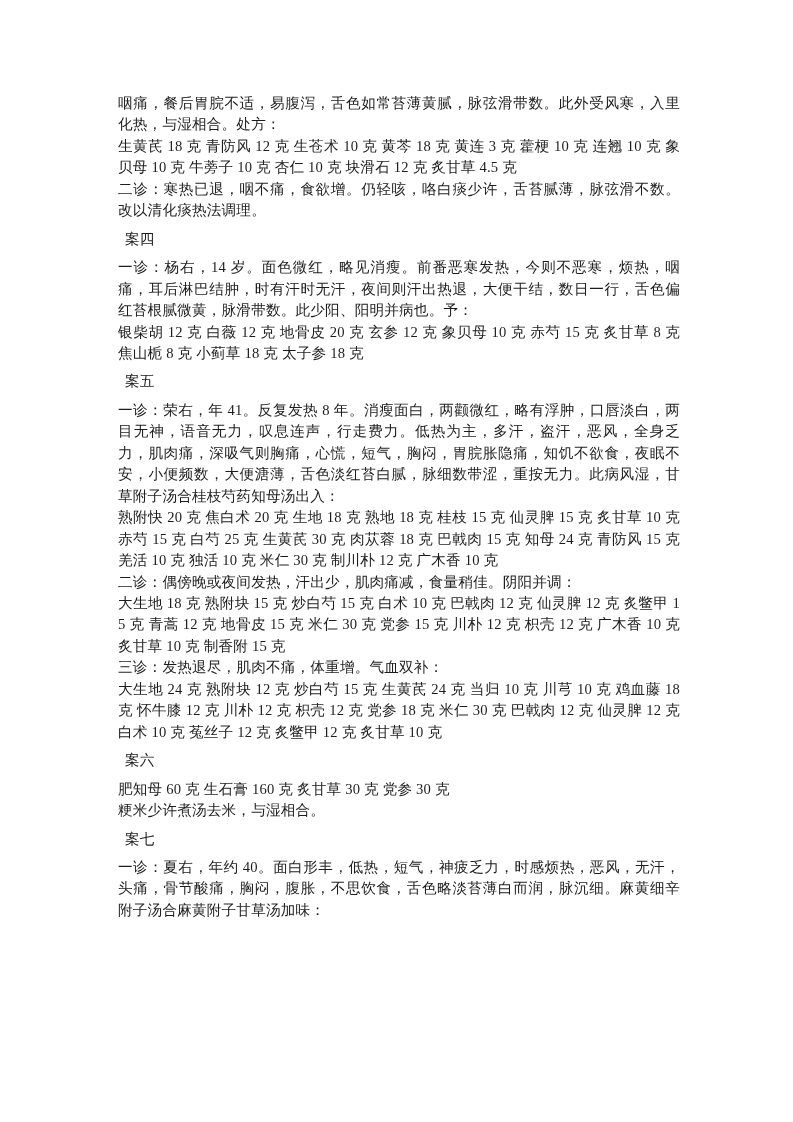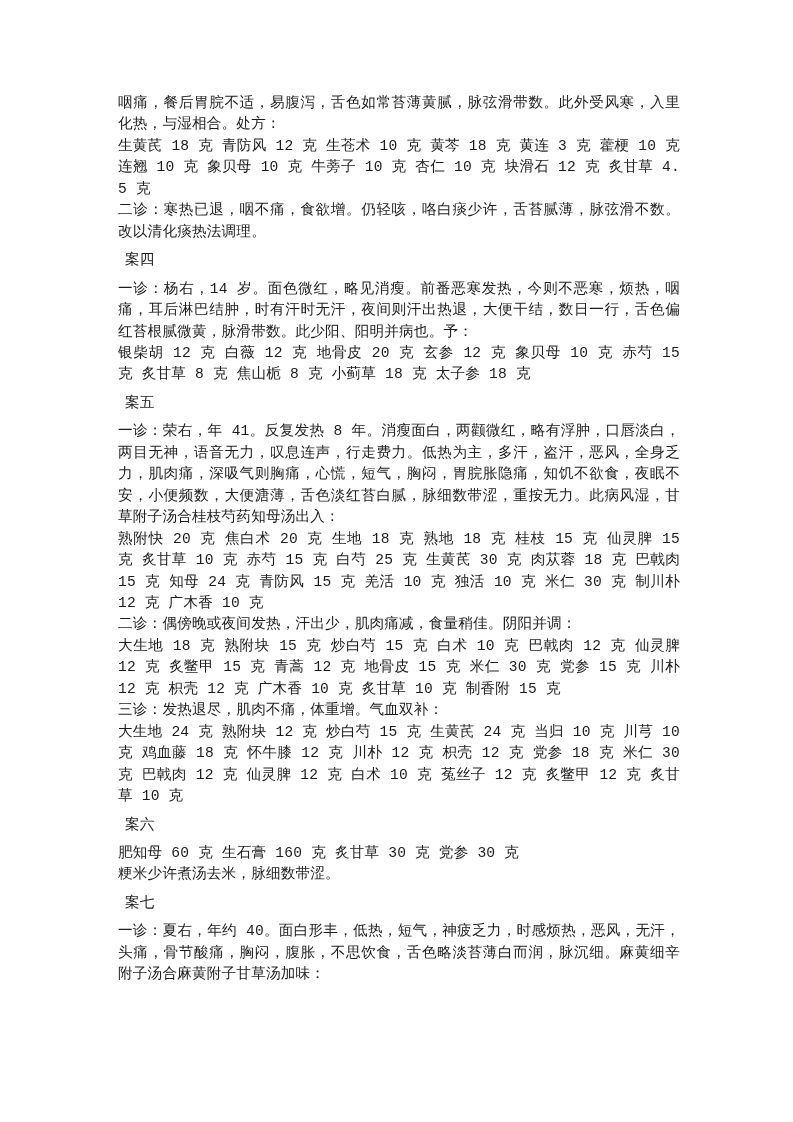--- a/index.html
+++ b/index.html
@@ -11,21 +11,21 @@
       width: 793px;
       height: 1122px;
       position: relative;
       overflow: hidden;
     }
     .page {
       position: absolute;
       left: 118px;
       top: 93px;
       width: 562px;
-      font-family: Liberation Mono, monospace;
+      font-family: Liberation Serif, serif;
       font-size: 14.6px;
       line-height: 21.45px;
       color: #1c1c1c;
       text-align: justify;
       text-align-last: left;
       letter-spacing: 0.2px;
     }
     .para {
       margin: 0;
       padding: 0;
@@ -53,16 +53,16 @@
   <p class="rx">银柴胡 12 克  白薇 12 克  地骨皮 20 克  玄参 12 克  象贝母 10 克  赤芍 15 克  炙甘草 8 克  焦山栀 8 克  小蓟草 18 克  太子参 18 克</p>
   <p class="case-title">案五</p>
   <p class="para">一诊：荣右，年 41。反复发热 8 年。消瘦面白，两颧微红，略有浮肿，口唇淡白，两目无神，语音无力，叹息连声，行走费力。低热为主，多汗，盗汗，恶风，全身乏力，肌肉痛，深吸气则胸痛，心慌，短气，胸闷，胃脘胀隐痛，知饥不欲食，夜眠不安，小便频数，大便溏薄，舌色淡红苔白腻，脉细数带涩，重按无力。此病风湿，甘草附子汤合桂枝芍药知母汤出入：</p>
   <p class="rx">熟附快 20 克  焦白术 20 克  生地 18 克  熟地 18 克  桂枝 15 克  仙灵脾 15 克  炙甘草 10 克  赤芍 15 克  白芍 25 克  生黄芪 30 克  肉苁蓉 18 克  巴戟肉 15 克  知母 24 克  青防风 15 克  羌活 10 克  独活 10 克  米仁 30 克  制川朴 12 克  广木香 10 克</p>
   <p class="para">二诊：偶傍晚或夜间发热，汗出少，肌肉痛减，食量稍佳。阴阳并调：</p>
   <p class="rx">大生地 18 克  熟附块 15 克  炒白芍 15 克  白术 10 克  巴戟肉 12 克  仙灵脾 12 克  炙鳖甲 15 克  青蒿 12 克  地骨皮 15 克  米仁 30 克  党参 15 克  川朴 12 克  枳壳 12 克  广木香 10 克  炙甘草 10 克  制香附 15 克</p>
   <p class="para">三诊：发热退尽，肌肉不痛，体重增。气血双补：</p>
   <p class="rx">大生地 24 克  熟附块 12 克  炒白芍 15 克  生黄芪 24 克  当归 10 克  川芎 10 克  鸡血藤 18 克  怀牛膝 12 克  川朴 12 克  枳壳 12 克  党参 18 克  米仁 30 克  巴戟肉 12 克  仙灵脾 12 克  白术 10 克  菟丝子 12 克  炙鳖甲 12 克  炙甘草 10 克</p>
   <p class="case-title">案六</p>
   <p class="rx">肥知母 60 克  生石膏 160 克  炙甘草 30 克  党参 30 克</p>
-  <p class="para">粳米少许煮汤去米，脉细数带涩。</p>
+  <p class="para">粳米少许煮汤去米，与湿相合。</p>
   <p class="case-title">案七</p>
   <p class="para">一诊：夏右，年约 40。面白形丰，低热，短气，神疲乏力，时感烦热，恶风，无汗，头痛，骨节酸痛，胸闷，腹胀，不思饮食，舌色略淡苔薄白而润，脉沉细。麻黄细辛附子汤合麻黄附子甘草汤加味：</p>
 </div>
 
 </body></html>

